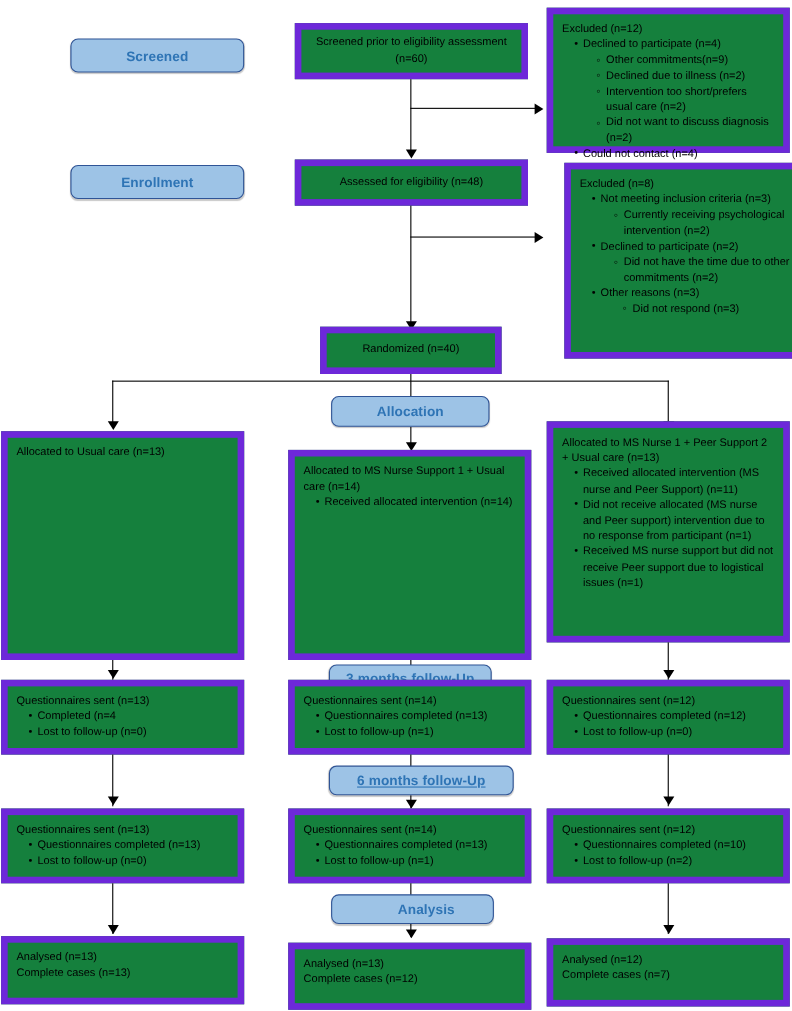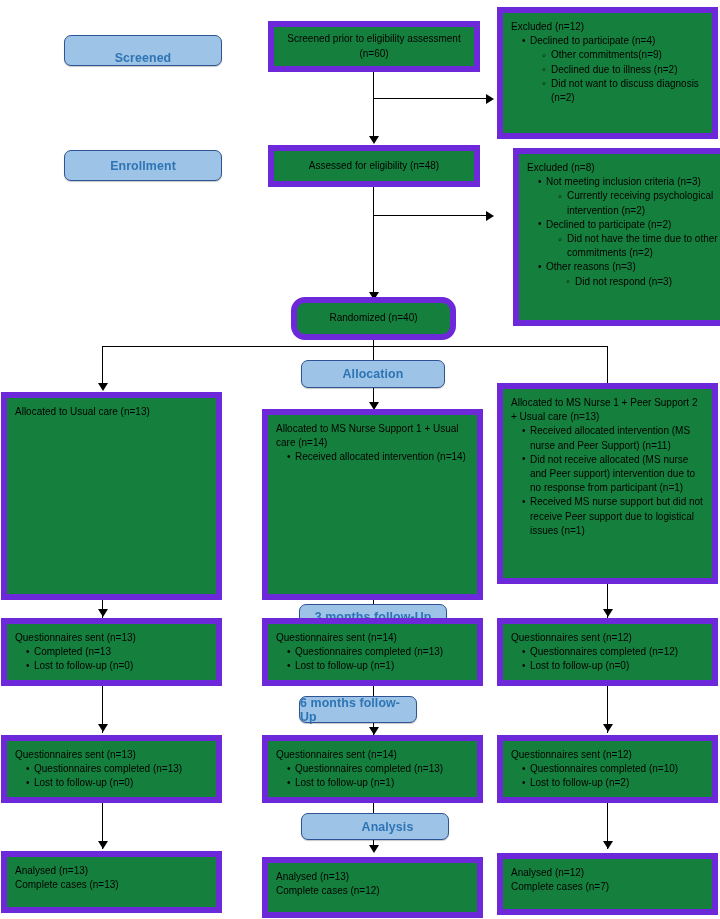--- a/index.html
+++ b/index.html
@@ -112,21 +112,21 @@
     border-top:5px solid transparent;
     border-bottom:5px solid transparent;
     border-left:8px solid #000;
   }
 </style>
 </head>
 <body>
 
 <div id="stage">
 
-  <div class="pill" style="left:64px;top:35px;width:158px;height:31px;align-items:flex-end;">
+  <div class="pill" style="left:64px;top:35px;width:158px;height:31px;">
     <span>Screened</span>
   </div>
 
   <div class="pill" style="left:64px;top:150px;width:158px;height:31px;">
     <span>Enrollment</span>
   </div>
 
   <div class="box center vcenter" style="left:268px;top:21px;width:212px;height:51px;">
     <div class="inner">Screened prior to eligibility assessment (n=60)</div>
   </div>
@@ -139,22 +139,26 @@
 
   <div class="box" style="left:497px;top:7px;width:221px;height:132px;">
     <div class="inner">
       <div class="hdr">Excluded (n=12)</div>
       <ul class="l1">
         <li>
           <span>Declined to participate (n=4)</span>
           <ul class="l2">
             <li><span>Other commitments(n=9)</span></li>
             <li><span>Declined due to illness (n=2)</span></li>
+            <li><span>Intervention too short/prefers usual care (n=2)</span></li>
             <li><span>Did not want to discuss diagnosis (n=2)</span></li>
           </ul>
+        </li>
+        <li>
+          <span>Could not contact (n=4)</span>
         </li>
       </ul>
     </div>
   </div>
 
   <div class="box center vcenter" style="left:268px;top:145px;width:212px;height:42px;">
     <div class="inner">Assessed for eligibility (n=48)</div>
   </div>
 
   <div class="vline" style="left:373px;top:187px;height:108px;"></div>
@@ -182,21 +186,21 @@
         <li>
           <span>Other reasons (n=3)</span>
           <ul class="l2" style="padding-left:20px;">
             <li><span>Did not respond (n=3)</span></li>
           </ul>
         </li>
       </ul>
     </div>
   </div>
 
-  <div class="box center vcenter" style="left:291px;top:297px;width:165px;height:43px;border-radius:14px;">
+  <div class="box center vcenter" style="left:291px;top:297px;width:165px;height:43px;">
     <div class="inner">Randomized (n=40)</div>
   </div>
 
   <div class="vline" style="left:373px;top:340px;height:20px;"></div>
 
   <div class="hline" style="left:102px;top:346px;width:506px;"></div>
 
   <div class="vline" style="left:102px;top:346px;height:39px;"></div>
   <div class="arrow-down" style="left:98px;top:383px;"></div>
 
@@ -247,21 +251,21 @@
   <div class="arrow-down" style="left:603px;top:609px;"></div>
 
   <div class="pill" style="left:299px;top:604px;width:148px;height:26px;">
     <span>3 months follow-Up</span>
   </div>
 
   <div class="box" style="left:1px;top:618px;width:221px;height:68px;">
     <div class="inner">
       <div class="hdr">Questionnaires sent (n=13)</div>
       <ul class="l1">
-        <li><span>Completed (n=13</span></li>
+        <li><span>Completed (n=4</span></li>
         <li><span>Lost to follow-up (n=0)</span></li>
       </ul>
     </div>
   </div>
 
   <div class="box" style="left:262px;top:618px;width:221px;height:68px;">
     <div class="inner">
       <div class="hdr">Questionnaires sent (n=14)</div>
       <ul class="l1">
         <li><span>Questionnaires completed (n=13)</span></li>
@@ -283,21 +287,21 @@
   <div class="vline" style="left:102px;top:686px;height:47px;"></div>
   <div class="arrow-down" style="left:98px;top:724px;"></div>
 
   <div class="vline" style="left:373px;top:686px;height:11px;"></div>
   <div class="vline" style="left:373px;top:723px;height:12px;"></div>
   <div class="arrow-down" style="left:369px;top:727px;"></div>
 
   <div class="vline" style="left:607px;top:686px;height:47px;"></div>
   <div class="arrow-down" style="left:603px;top:724px;"></div>
 
-  <div class="pill" style="left:299px;top:696px;width:118px;height:27px;">
+  <div class="pill" style="left:299px;top:696px;width:168px;height:27px;text-decoration:underline;">
     <span>6 months follow-Up</span>
   </div>
 
   <div class="box" style="left:1px;top:735px;width:221px;height:68px;">
     <div class="inner">
       <div class="hdr">Questionnaires sent (n=13)</div>
       <ul class="l1">
         <li><span>Questionnaires completed (n=13)</span></li>
         <li><span>Lost to follow-up (n=0)</span></li>
       </ul>

